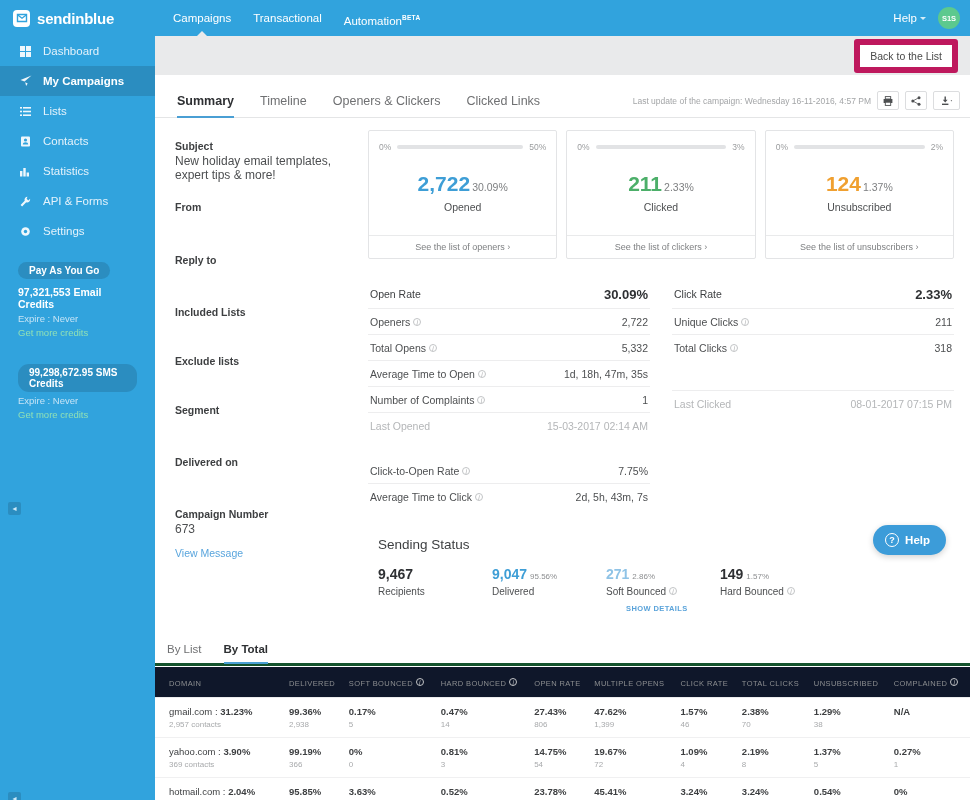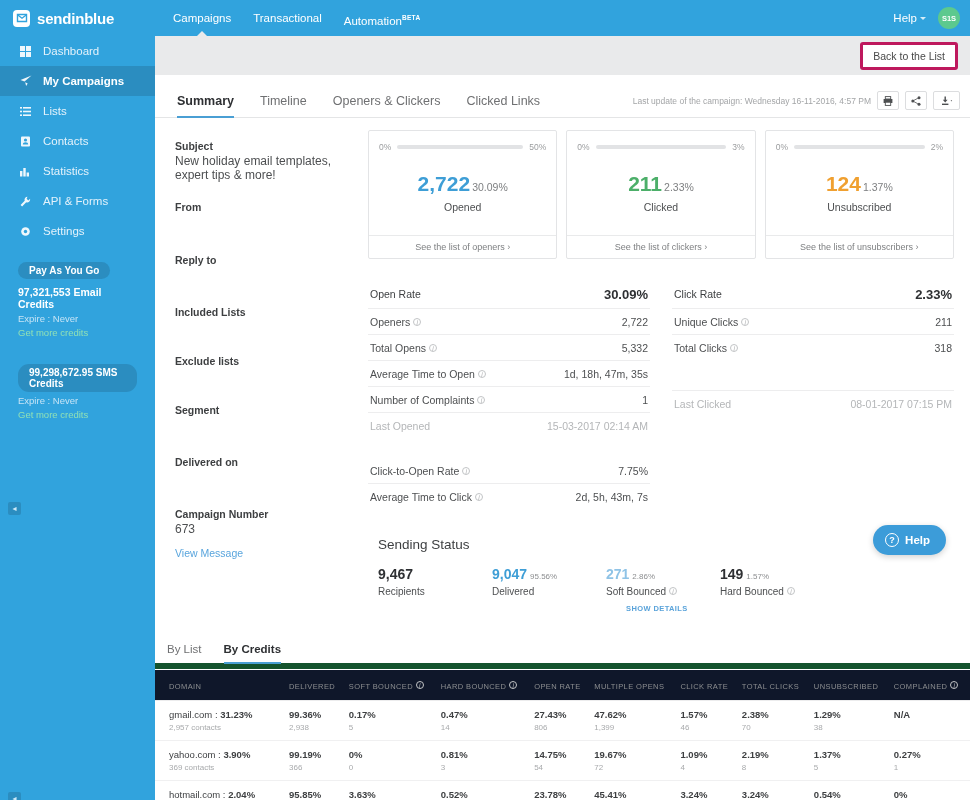--- a/index.html
+++ b/index.html
@@ -73,21 +73,21 @@
   .collapse-mid { top: 466px; }
   .collapse-bot { top: 756px; }
 
   
   .main { position: absolute; top: 36px; left: 155px; width: 815px; height: 764px; }
   .subheader {
     height: 39px; background: #e9eaeb; display: flex; align-items: center;
     justify-content: flex-end; padding-right: 12px;
   }
   .btn-back {
-    background: #fff; border: 3px solid #be185d; border-radius: 3px;
+    background: #fff; border: 6px solid #be185d; border-radius: 3px;
     font-size: 10.5px; color: #4a4a4a; padding: 5px 10px; cursor: pointer;
     font-family: "Liberation Sans", sans-serif;
   }
   .content { background: #fff; height: 725px; position: relative; }
 
   
   .tabrow {
     display: flex; align-items: flex-end; padding-left: 22px; height: 43px;
     border-bottom: 1px solid #e4e5e6; position: relative;
   }
@@ -166,21 +166,21 @@
   .sstat { width: 114px; }
   .sstat-num { font-size: 14px; font-weight: bold; }
   .sstat-pct { font-size: 8px; color: #8c8e90; margin-left: 3px; }
   .sstat-lbl { font-size: 10px; color: #4d4f51; margin-top: 3px; }
   .show-details {
     font-size: 7.5px; color: #5aa3da; font-weight: bold; letter-spacing: .4px;
     margin-top: 7px; margin-left: 20px; cursor: pointer;
   }
 
   
-  .btabs { display: flex; padding-left: 12px; margin-top: 30px; border-bottom: 6px solid #14532d; }
+  .btabs { display: flex; padding-left: 12px; margin-top: 30px; border-bottom: 3px solid #14532d; }
   .btab { font-size: 11.5px; color: #6f7072; padding: 0 0 8px 0; margin-right: 22px; cursor: pointer; position: relative; }
   .btab.active { color: #2e3033; font-weight: bold; }
   .btab.active::after { content: ""; position: absolute; left: 0; right: 0; bottom: -1px; height: 2px; background: #4a9fd4; }
 
   table.dt { width: 100%; border-collapse: collapse; margin-top: 1px; }
   table.dt th {
     font-size: 7.5px; color: #8c8e90; font-weight: normal; letter-spacing: .4px;
     text-align: left; padding: 11px 4px 9px 4px; background: #0f172a;
     border-bottom: 1px solid #ececed; white-space: nowrap;
   }
@@ -522,21 +522,21 @@
               <span class="sstat-num" id="snum3" style="color: rgb(46, 48, 51);">149</span><span class="sstat-pct">1.57%</span>
               <div class="sstat-lbl"><span>Hard Bounced</span><i class="info-i">i</i></div>
             </div>
           </div>
         </div>
       </div>
     </div>
 
     <div class="btabs">
       <div class="btab">By List</div>
-      <div class="btab active">By Credits</div>
+      <div class="btab active">By Total</div>
     </div>
 
     <table class="dt">
       <thead>
         <tr>
           <th class="col-dom"><span>DOMAIN</span></th>
           <th><span>DELIVERED</span></th>
           <th><span>SOFT BOUNCED</span><i class="info-i">i</i></th>
           <th><span>HARD BOUNCED</span><i class="info-i">i</i></th>
           <th><span>OPEN RATE</span></th>

